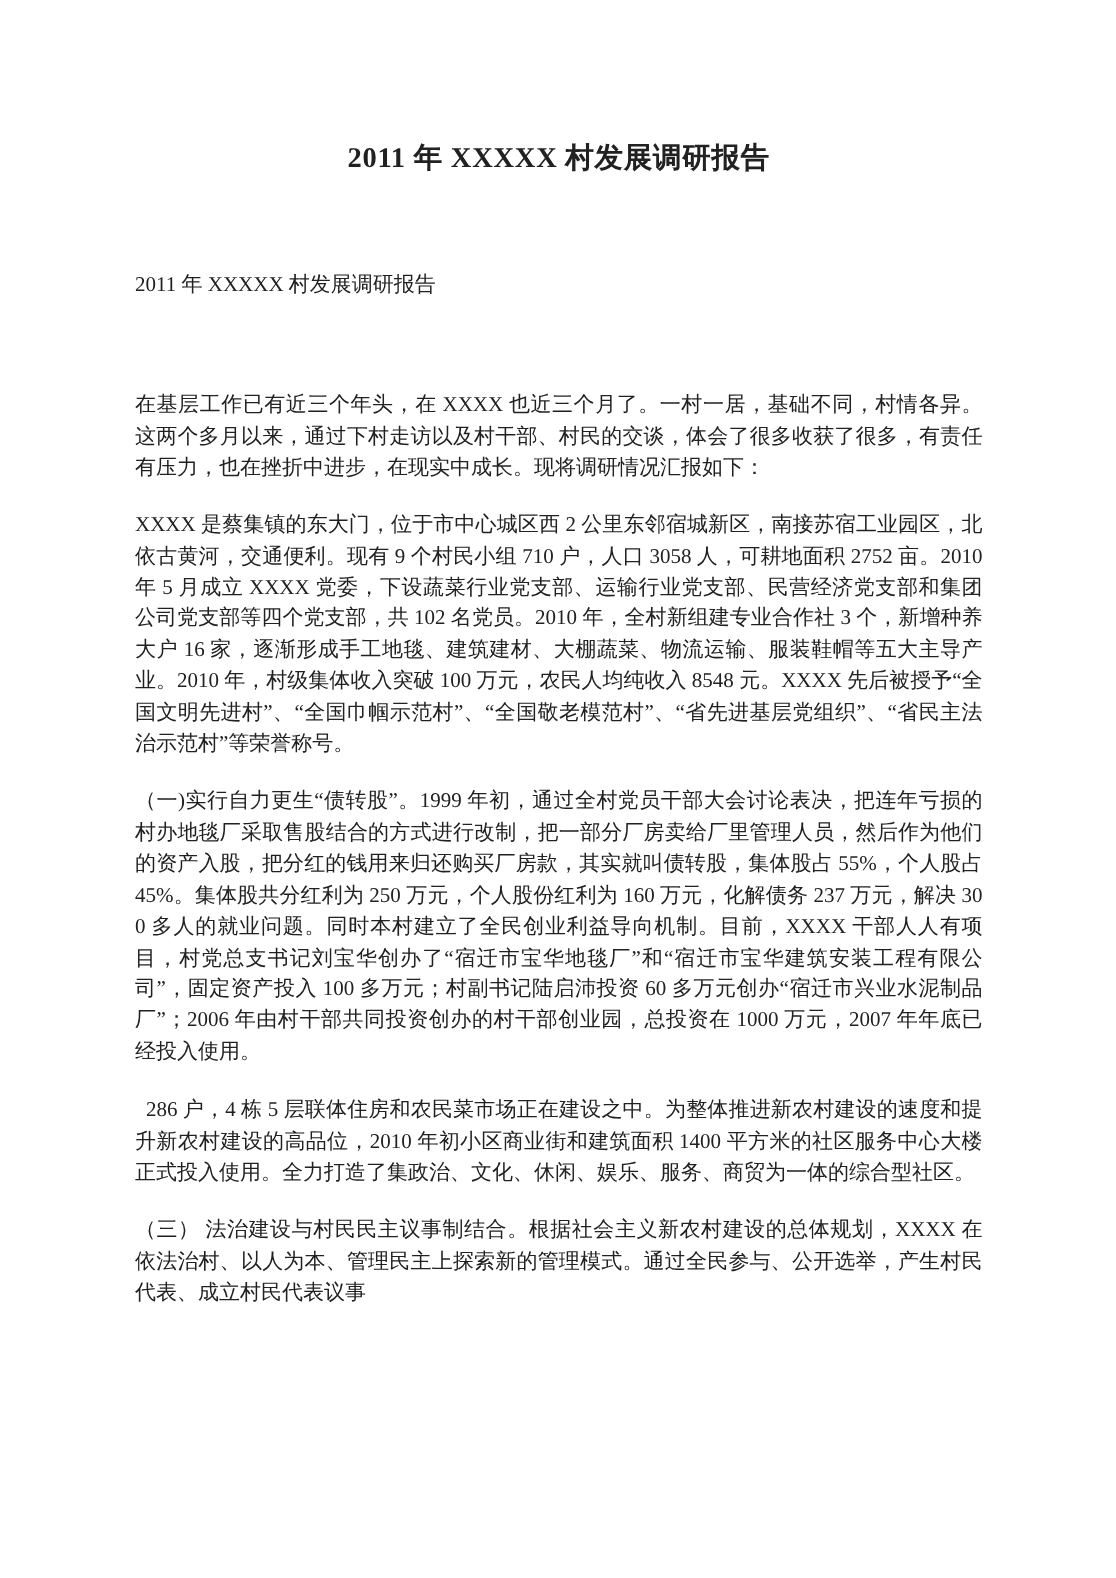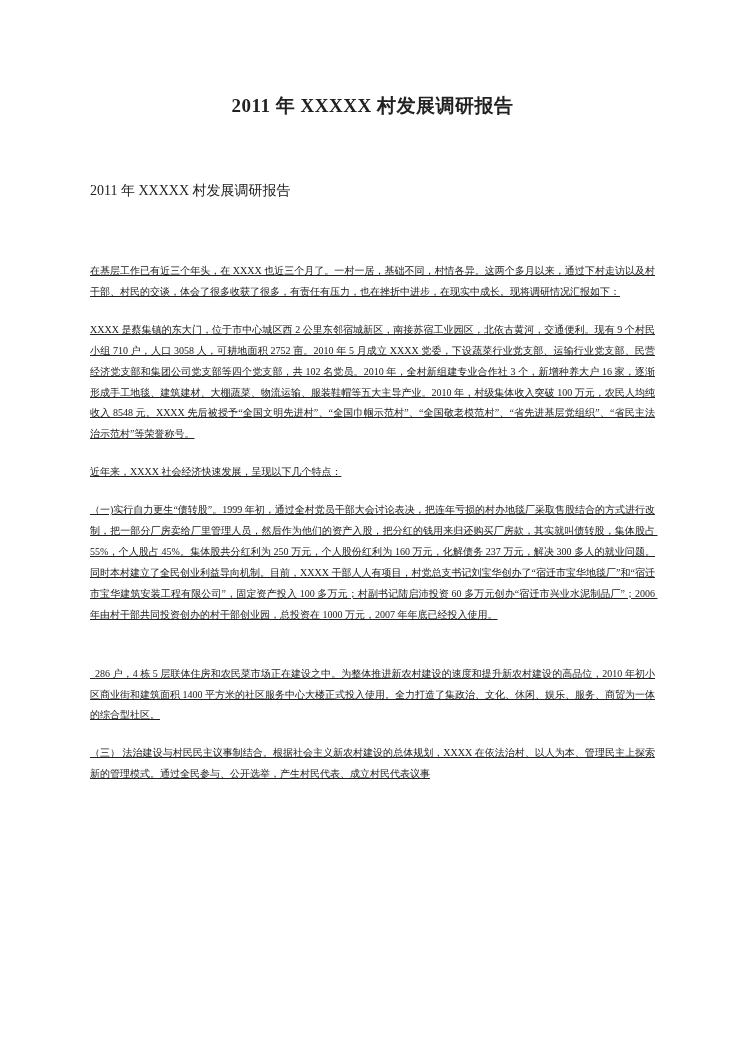--- a/index.html
+++ b/index.html
@@ -30,49 +30,47 @@
     letter-spacing: 0.5px;
   }
   .doc-subtitle {
     margin: 61px 0 0 0;
     font-size: 14px;
     line-height: 21px;
     text-align: left;
   }
   .para {
     margin: 17px 0 0 0;
-    font-size: 10px;
+    font-size: 14px;
     line-height: 20.9px;
     text-align: justify;
     text-justify: inter-ideograph;
     white-space: pre-wrap;
     word-break: break-all;
-    text-decoration: underline;
   }
   .para-intro {
     margin-top: 60px;
   }
   .para-extra-gap {
-    margin-top: 38px;
+    margin-top: 18px;
   }
 </style>
 </head>
 <body>
 
 <div class="page">
   <h1 class="doc-title">2011 年 XXXXX 村发展调研报告</h1>
 
   <p class="doc-subtitle">2011 年 XXXXX 村发展调研报告</p>
 
   <p class="para para-intro">在基层工作已有近三个年头，在 XXXX 也近三个月了。一村一居，基础不同，村情各异。这两个多月以来，通过下村走访以及村干部、村民的交谈，体会了很多收获了很多，有责任有压力，也在挫折中进步，在现实中成长。现将调研情况汇报如下：</p>
 
 
   <p class="para">XXXX 是蔡集镇的东大门，位于市中心城区西 2 公里东邻宿城新区，南接苏宿工业园区，北依古黄河，交通便利。现有 9 个村民小组 710 户，人口 3058 人，可耕地面积 2752 亩。2010 年 5 月成立 XXXX 党委，下设蔬菜行业党支部、运输行业党支部、民营经济党支部和集团公司党支部等四个党支部，共 102 名党员。2010 年，全村新组建专业合作社 3 个，新增种养大户 16 家，逐渐形成手工地毯、建筑建材、大棚蔬菜、物流运输、服装鞋帽等五大主导产业。2010 年，村级集体收入突破 100 万元，农民人均纯收入 8548 元。XXXX 先后被授予“全国文明先进村”、“全国巾帼示范村”、“全国敬老模范村”、“省先进基层党组织”、“省民主法治示范村”等荣誉称号。</p>
 
-  <p class="para">近年来，XXXX 社会经济快速发展，呈现以下几个特点：</p>
 
   <p class="para">（一)实行自力更生“债转股”。1999 年初，通过全村党员干部大会讨论表决，把连年亏损的村办地毯厂采取售股结合的方式进行改制，把一部分厂房卖给厂里管理人员，然后作为他们的资产入股，把分红的钱用来归还购买厂房款，其实就叫债转股，集体股占 55%，个人股占 45%。集体股共分红利为 250 万元，个人股份红利为 160 万元，化解债务 237 万元，解决 300 多人的就业问题。同时本村建立了全民创业利益导向机制。目前，XXXX 干部人人有项目，村党总支书记刘宝华创办了“宿迁市宝华地毯厂”和“宿迁市宝华建筑安装工程有限公司”，固定资产投入 100 多万元；村副书记陆启沛投资 60 多万元创办“宿迁市兴业水泥制品厂”；2006 年由村干部共同投资创办的村干部创业园，总投资在 1000 万元，2007 年年底已经投入使用。</p>
 
 
   <p class="para para-extra-gap">  286 户，4 栋 5 层联体住房和农民菜市场正在建设之中。为整体推进新农村建设的速度和提升新农村建设的高品位，2010 年初小区商业街和建筑面积 1400 平方米的社区服务中心大楼正式投入使用。全力打造了集政治、文化、休闲、娱乐、服务、商贸为一体的综合型社区。</p>
 
   <p class="para">（三） 法治建设与村民民主议事制结合。根据社会主义新农村建设的总体规划，XXXX 在依法治村、以人为本、管理民主上探索新的管理模式。通过全民参与、公开选举，产生村民代表、成立村民代表议事</p>
 </div>
 
 </body></html>

